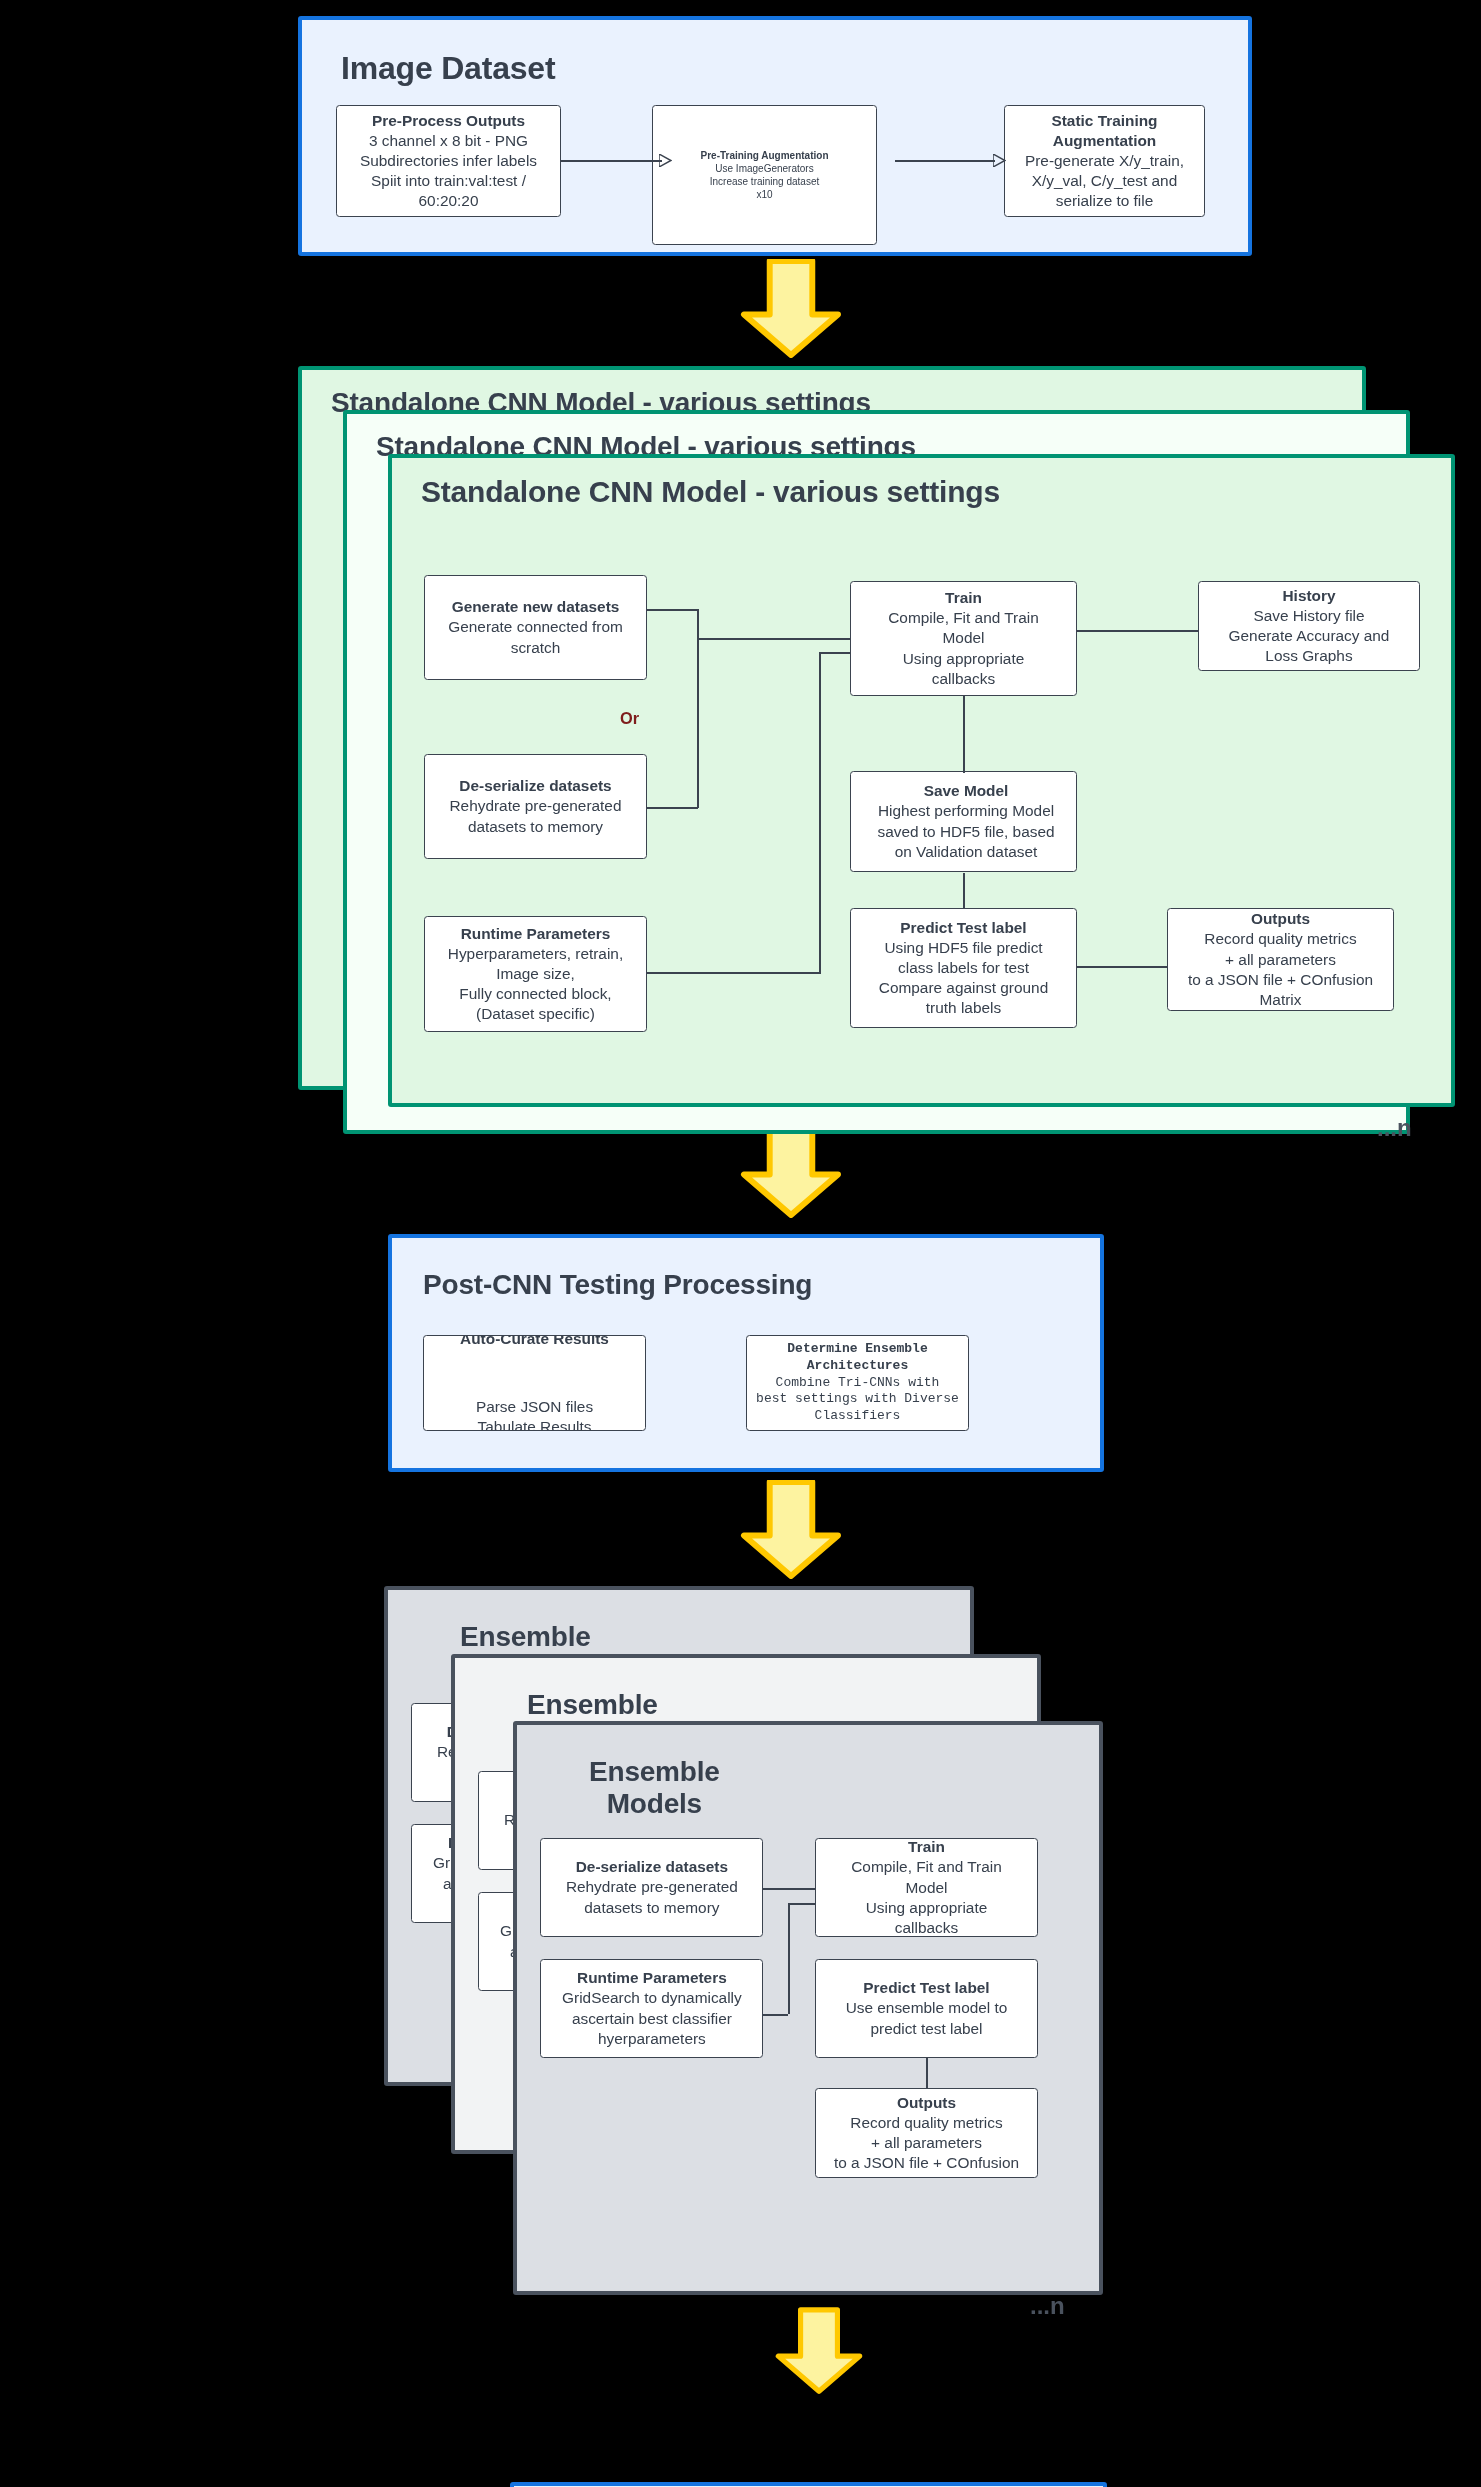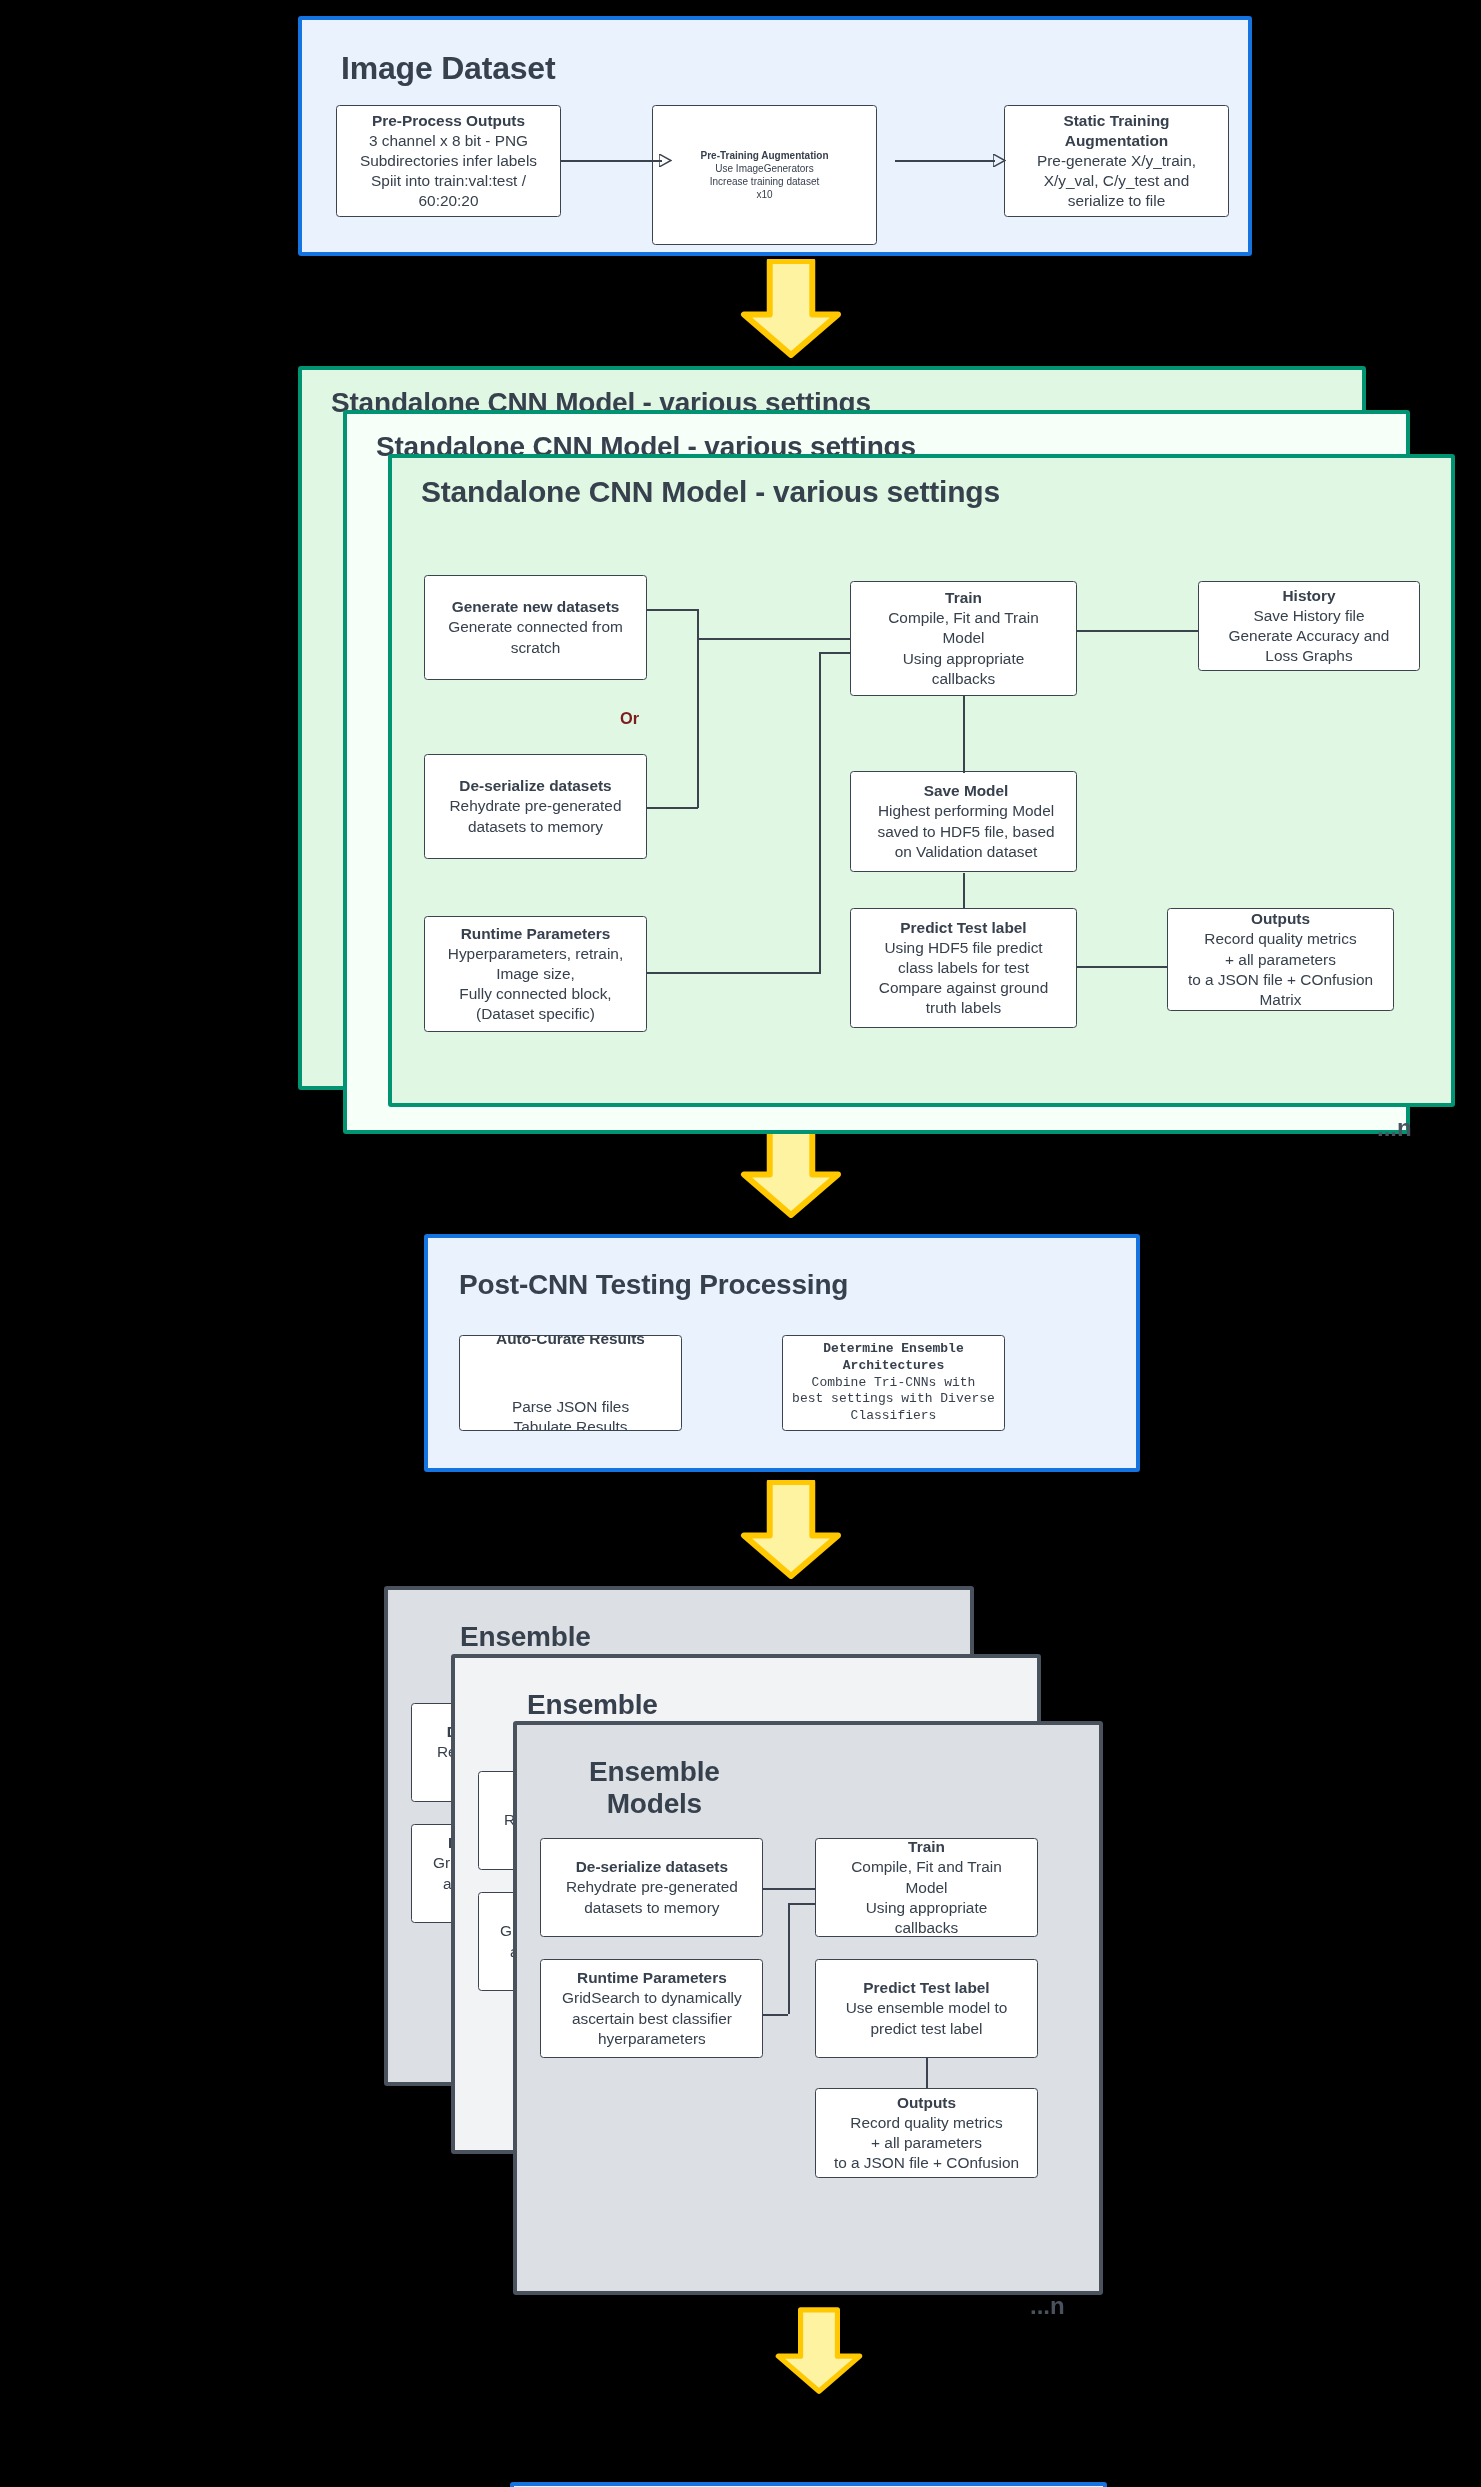--- a/index.html
+++ b/index.html
@@ -67,21 +67,21 @@
   </div>
 
   <div class="box" style="left:350px;top:85px;width:225px;height:140px;font-size:10px;">
     <span class="t">Pre-Training
 Augmentation</span>
     <span class="d">Use ImageGenerators
 Increase training dataset
 x10</span>
   </div>
 
-  <div class="box" style="left:702px;top:85px;width:225px;height:112px;font-size:15.4px;">
+  <div class="box" style="left:702px;top:85px;width:201px;height:112px;font-size:15.4px;">
     <span class="t">Static Training
 Augmentation</span>
     <span class="d">Pre-generate X/y_train,
 X/y_val, C/y_test and
 serialize to file</span>
   </div>
 
   <div class="ln h" style="left:259px;top:140px;width:101px;"></div>
   <svg class="arrow" style="left:357px;top:134px;" width="13" height="13" viewBox="0 0 26 26">
     <path d="M0,0 L24,13 L0,26 Z" fill="none" stroke="#3b434f" stroke-width="3"></path>
@@ -185,21 +185,21 @@
 
   <div class="ln h" style="left:685px;top:508px;width:91px;"></div>
 </div>
 
 <div class="ndots" style="left:1377px;top:1114px;font-size:24px;z-index:4;">...n</div>
 
 <svg class="arrow" style="left:739px;top:1119px;" width="104" height="99" viewBox="0 0 105 100">
   <path d="M31,2 L74,2 L74,56 L100,56 L52.5,97 L5,56 L31,56 Z" fill="#fdf3a0" stroke="#ffc800" stroke-width="6" stroke-linejoin="round"></path>
 </svg>
 
-<div class="stage panel-blue" style="left:388px;top:1234px;width:716px;height:238px;margin-left:36px;">
+<div class="stage panel-blue" style="left:388px;top:1234px;width:716px;height:238px;">
   <div class="stage-title" style="left:31px;top:31px;font-size:28px;">Post-CNN Testing Processing</div>
 
   <div class="box" style="left:31px;top:97px;width:223px;height:96px;font-size:15.4px;gap:48px;">
     <span class="t">Auto-Curate Results</span>
     <span class="d">Parse JSON files
 Tabulate Results</span>
   </div>
 
   <div class="box" style="left:354px;top:97px;width:223px;height:96px;font-size:13px;font-family:Liberation Mono, monospace;">
     <span class="t">Determine Ensemble

